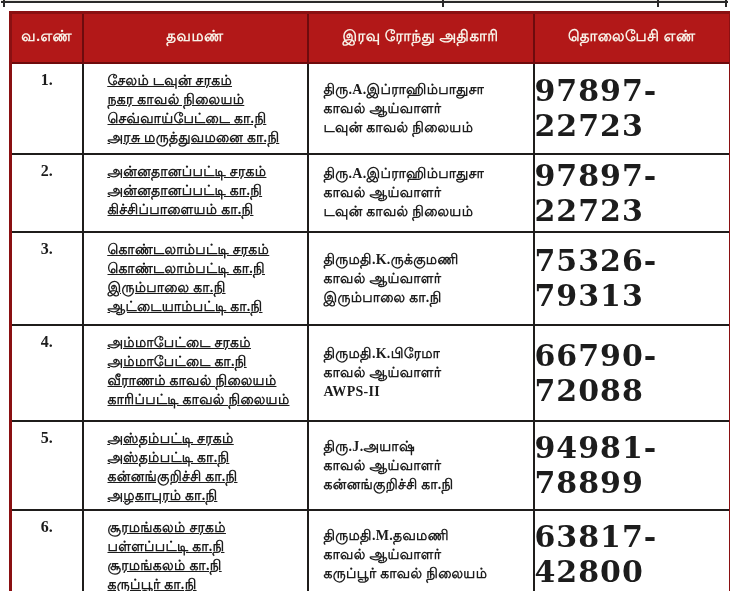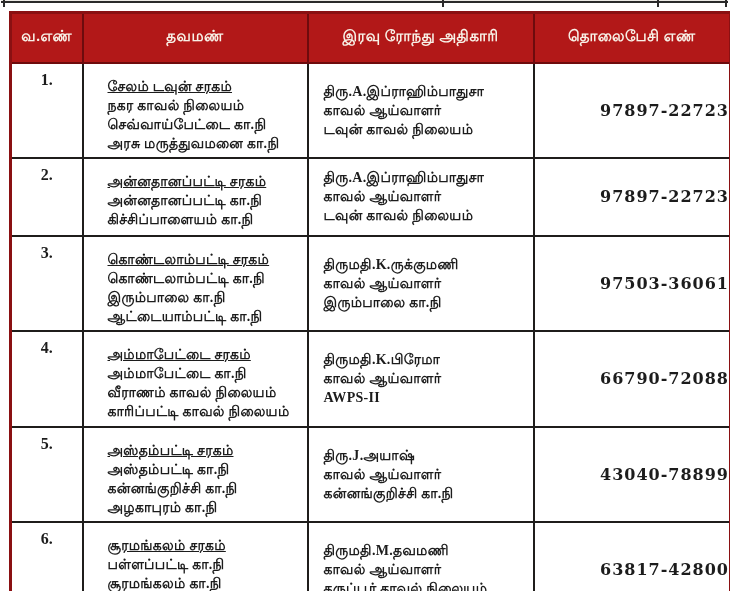--- a/index.html
+++ b/index.html
@@ -39,32 +39,32 @@
   }
   tbody tr:nth-child(1) td{height:91px;}
   tbody tr:nth-child(2) td{height:78px;}
   tbody tr:nth-child(3) td{height:93px;}
   tbody tr:nth-child(4) td{height:96px;}
   tbody tr:nth-child(5) td{height:84px;}
   tbody tr:nth-child(6) td{height:90px;}
   td.sno{
     text-align:center; font-size:16px; font-weight:bold; padding-top:7px;
   }
-  td.circle{ padding:13px 4px 4px 24px; }
+  td.circle{ padding:7px 4px 4px 24px;text-decoration:underline; }
   td.circle .cname{
     font-size:14px; font-weight:bold; text-decoration:underline;
     line-height:19px; letter-spacing:.3px;
   }
   td.circle .line, td.officer .line{
     font-size:14px; font-weight:bold; line-height:19px; letter-spacing:.3px;
   }
   td.officer{ vertical-align:middle; padding:4px 0 4px 15px; }
   td.phone{
-    vertical-align:middle; text-align:right;
-    font-size:16px; font-weight:bold; letter-spacing:1px;
+    vertical-align:middle; text-align:left;
+    font-size:30px; font-weight:bold; letter-spacing:1px;
     font-family:"DejaVu Serif","Liberation Serif",serif;
   }
 </style>
 </head>
 <body>
 
 <div class="prev-strip">
   <div class="prev-band"></div>
   <div class="prev-tick" style="left:2px"></div>
   <div class="prev-tick" style="left:441px"></div>
@@ -136,21 +136,21 @@
               <div class="line">ஆட்டையாம்பட்டி கா.நி</div>
             </div>
     </td>
     <td class="officer">
       <div>
               <div class="line">திருமதி.K.ருக்குமணி</div>
               <div class="line">காவல் ஆய்வாளர்</div>
               <div class="line">இரும்பாலை கா.நி</div>
             </div>
     </td>
-    <td class="phone">97503-36061</td>
+    <td class="phone">75326-79313</td>
   </tr>
         <tr>
     <td class="sno">4.</td>
     <td class="circle">
       <div class="cname">அம்மாபேட்டை சரகம்</div>
       <div>
               <div class="line">அம்மாபேட்டை கா.நி</div>
               <div class="line">வீராணம் காவல் நிலையம்</div>
               <div class="line">காரிப்பட்டி காவல் நிலையம்</div>
             </div>
@@ -174,21 +174,21 @@
               <div class="line">அழகாபுரம் கா.நி</div>
             </div>
     </td>
     <td class="officer">
       <div>
               <div class="line">திரு.J.அயாஷ்</div>
               <div class="line">காவல் ஆய்வாளர்</div>
               <div class="line">கன்னங்குறிச்சி கா.நி</div>
             </div>
     </td>
-    <td class="phone">43040-78899</td>
+    <td class="phone">94981-78899</td>
   </tr>
         <tr>
     <td class="sno">6.</td>
     <td class="circle">
       <div class="cname">சூரமங்கலம் சரகம்</div>
       <div>
               <div class="line">பள்ளப்பட்டி கா.நி</div>
               <div class="line">சூரமங்கலம் கா.நி</div>
               <div class="line">கருப்பூர் கா.நி</div>
             </div>

